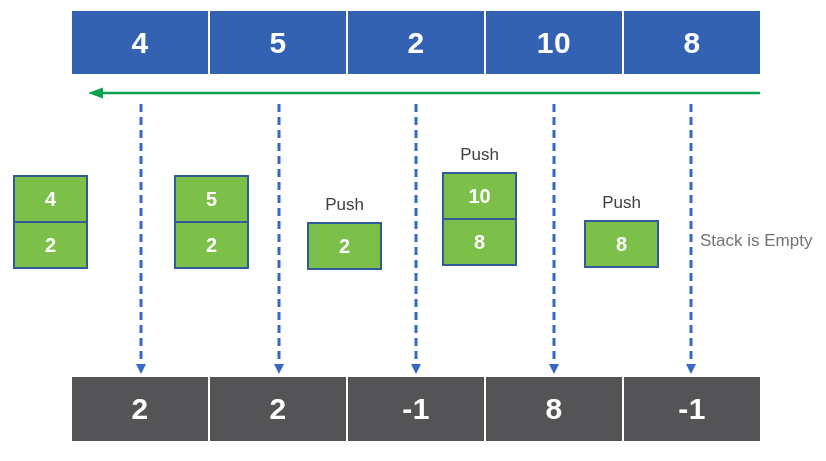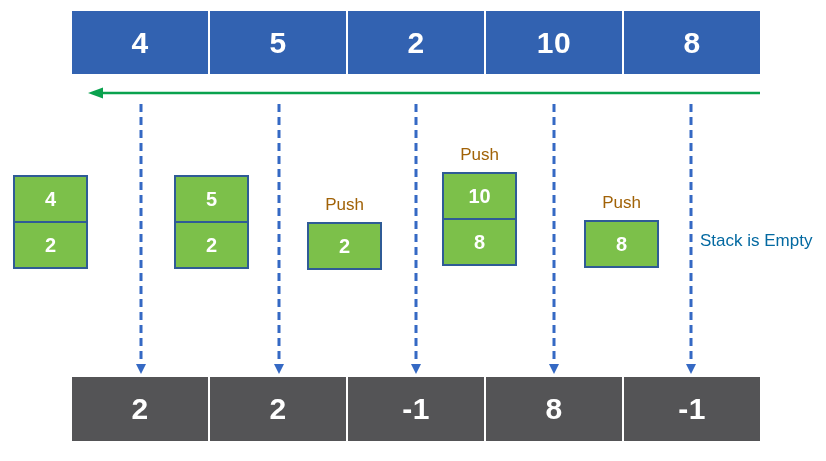--- a/index.html
+++ b/index.html
@@ -13,30 +13,30 @@
     color:#ffffff;font-weight:bold;font-size:30px;letter-spacing:0.5px;
   }
   .array .cell + .cell{border-left:2px solid #ffffff;}
   .top-array{left:72px;top:11px;width:688px;height:63px;}
   .bottom-array{left:72px;top:377px;width:688px;height:64px;}
   .traversal-arrow{position:absolute;left:88px;top:85px;}
   .down-arrow{position:absolute;top:102px;}
   .stack{position:absolute;width:75px;}
   .stack-label{
     position:absolute;bottom:calc(100% + 7px);left:50%;transform:translateX(-50%);
-    font-size:17px;color:#a16207;white-space:nowrap;
+    font-size:17px;color:#404040;white-space:nowrap;
   }
   .stack .scell{
     box-sizing:border-box;width:75px;height:48px;
     border:2px solid #2f5b96;display:flex;align-items:center;justify-content:center;
     color:#ffffff;font-weight:bold;font-size:20px;
   }
   .stack .scell + .scell{margin-top:-2px;}
   .empty-note{
-    position:absolute;left:700px;top:231px;font-size:17px;color:#0369a1;white-space:nowrap;
+    position:absolute;left:700px;top:231px;font-size:17px;color:#737373;white-space:nowrap;
   }
 </style>
 </head>
 <body>
 
 <div class="canvas">
 
   <div class="array top-array" id="topArray" style="background: rgb(50, 98, 177);">
       <div class="cell">4</div>
       <div class="cell">5</div>

